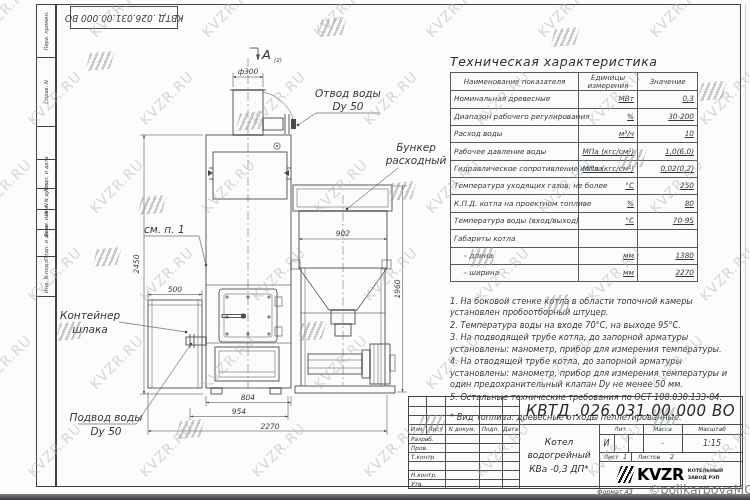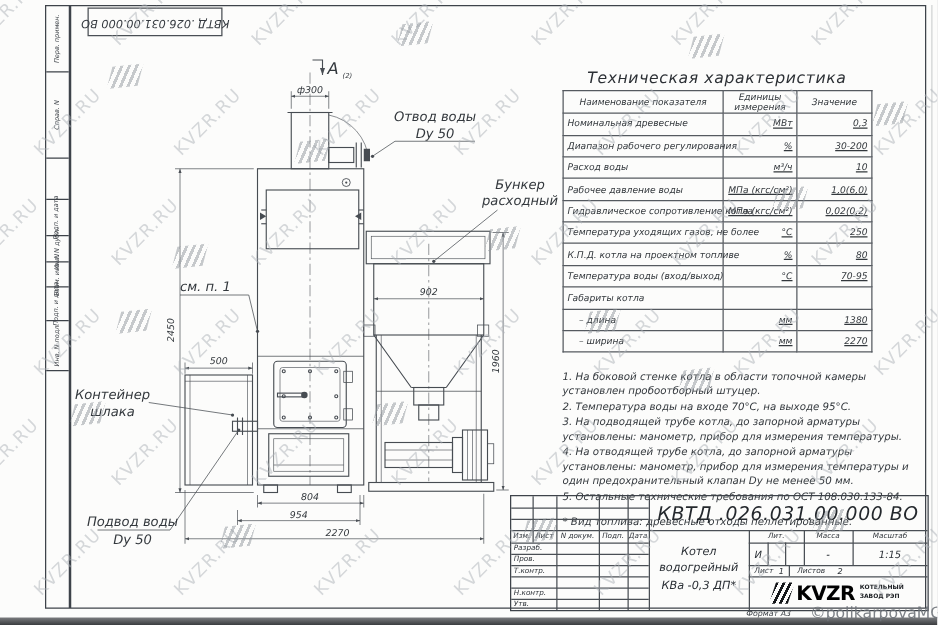--- a/index.html
+++ b/index.html
@@ -15,21 +15,21 @@
   .left-col{position:absolute;left:36px;top:4px;width:20px;height:483px;
     border:1px solid #3e434a;box-sizing:border-box;display:flex;flex-direction:column;}
   .left-col .seg{border-bottom:1px solid #3e434a;display:flex;align-items:center;justify-content:center;overflow:visible;}
   .left-col .seg:last-child{border-bottom:none;}
   .left-col .seg span{transform:rotate(-90deg);white-space:nowrap;font-size:5.2px;font-style:italic;color:#3a3f45;}
   
   .stamp{position:absolute;left:70px;top:6px;width:108px;height:23px;border:1px solid #4a4f55;
     box-sizing:border-box;display:flex;align-items:center;justify-content:center;}
   .stamp span{transform:rotate(180deg);font-size:9px;font-style:italic;white-space:nowrap;color:#363b41;}
   
-  .spec-title{position:absolute;left:450px;top:54px;width:247px;text-align:center;
+  .spec-title{position:absolute;left:450px;top:54px;width:247px;text-align:left;
     font-size:12.5px;font-style:italic;letter-spacing:.5px;color:#2c3035;}
   table.spec{position:absolute;left:450px;top:72px;border-collapse:collapse;table-layout:fixed;width:247px;
     font-style:italic;color:#33383d;}
   table.spec th,table.spec td{border:1px solid #555a60;padding:1px 3px;font-weight:normal;height:14.4px;
     line-height:1.05;overflow:visible;}
   table.spec th{font-size:7.2px;text-align:center;}
   table.spec col.w0{width:128px}table.spec col.w1{width:59px}table.spec col.w2{width:60px}
   table.spec td.c0{font-size:7.3px;white-space:nowrap;text-align:left;}
   table.spec td.c1,table.spec td.c2{font-size:7.3px;text-align:right;white-space:nowrap;text-decoration:underline;}
   

